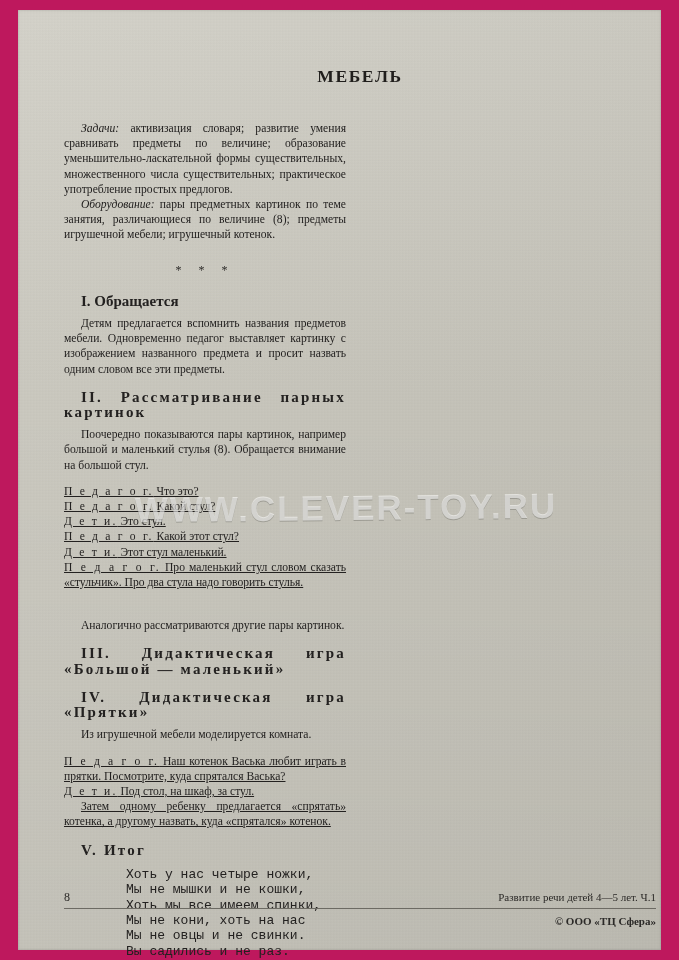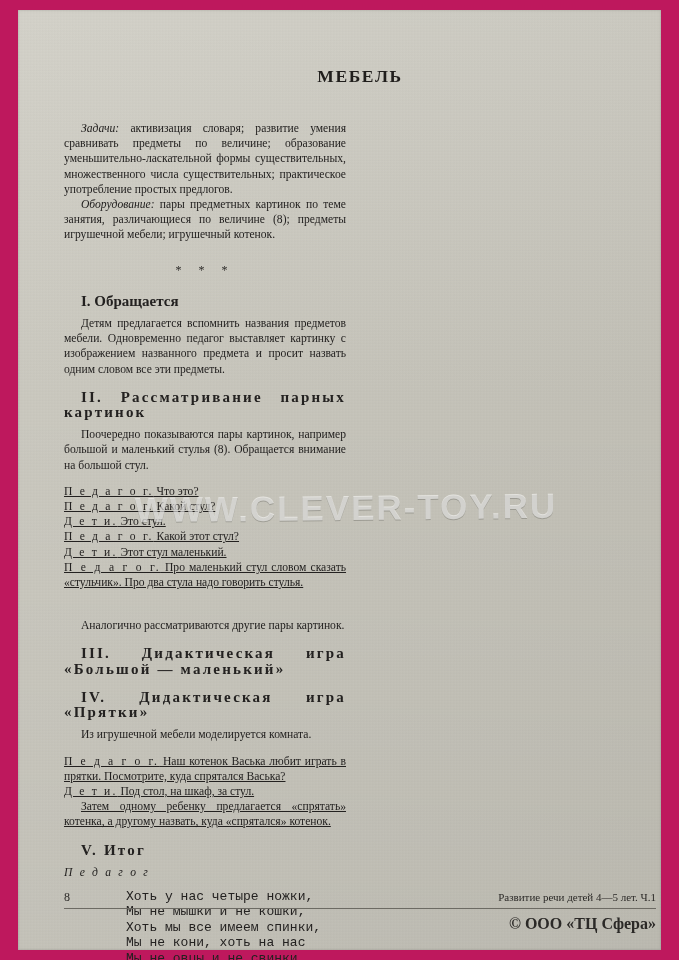--- a/index.html
+++ b/index.html
@@ -135,21 +135,21 @@
     align-items: baseline;
   }
   .footer-rule {
     border-bottom: 1px solid #6c6a63;
     margin-top: 3px;
     width: 592px;
   }
   .copyright {
     text-align: right;
     margin-top: 6px;
-    font-size: 16px;
+    font-size: 11px;
     font-weight: bold;
   }
   .page-num { font-weight: normal; font-size: 12px; }
 </style>
 </head>
 <body>
 
 <div class="page">
   <div class="sheet">
     <div class="grain"></div>
@@ -194,21 +194,20 @@
           <p>Из игрушечной мебели моделируется комната.</p>
 
           <div class="dialog gap-top">
             <p><span class="ped-label">П е д а г о г.</span><span> Наш котенок Васька любит играть в прятки. Посмотрите, куда спрятался Васька?</span></p>
             <p><span class="ped-label">Д е т и.</span><span> Под стол, на шкаф, за стул.</span></p>
           </div>
 
           <p class="gap-top">Затем одному ребенку предлагается «спрятать» котенка, а другому назвать, куда «спрятался» котенок.</p>
 
           <div class="h-sec spaced">V. Итог</div>
-          <p class="noind ped-label ital">П е д а г о г</p>
 
           <div class="poem">
             <div>Хоть у нас четыре ножки,</div>
             <div>Мы не мышки и не кошки,</div>
             <div>Хоть мы все имеем спинки,</div>
             <div>Мы не кони, хоть на нас</div>
             <div>Мы не овцы и не свинки.</div>
             <div>Вы садились и не раз.</div>
             <div class="answer">(Стулья.)</div>
           </div>

